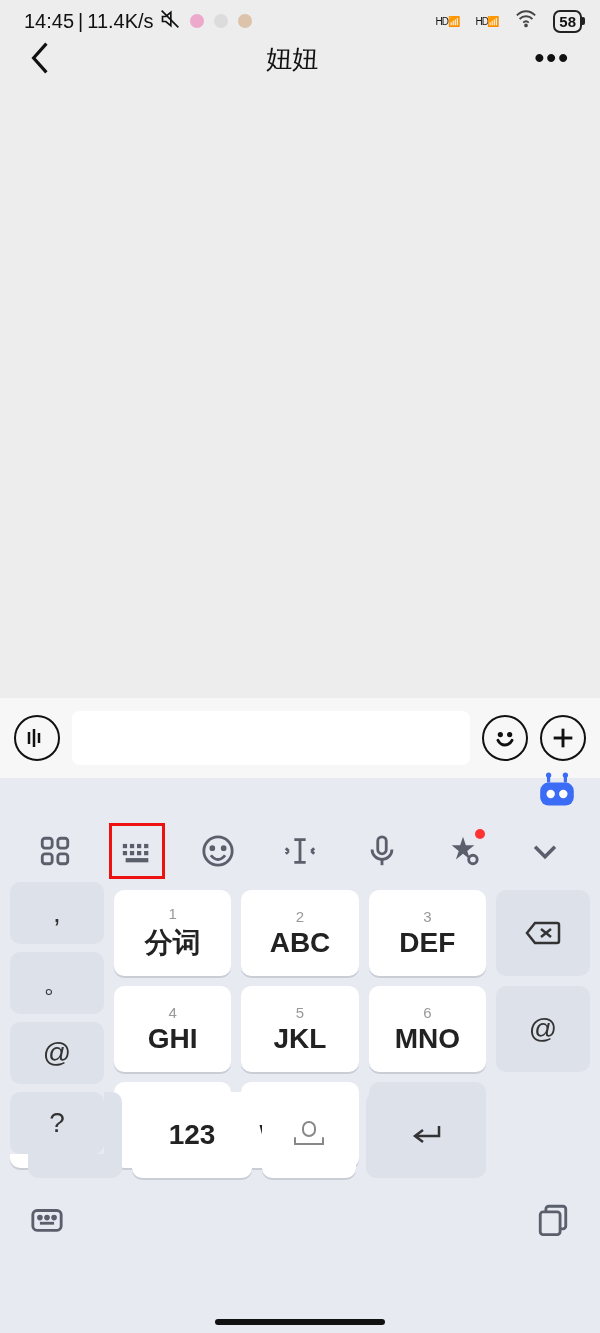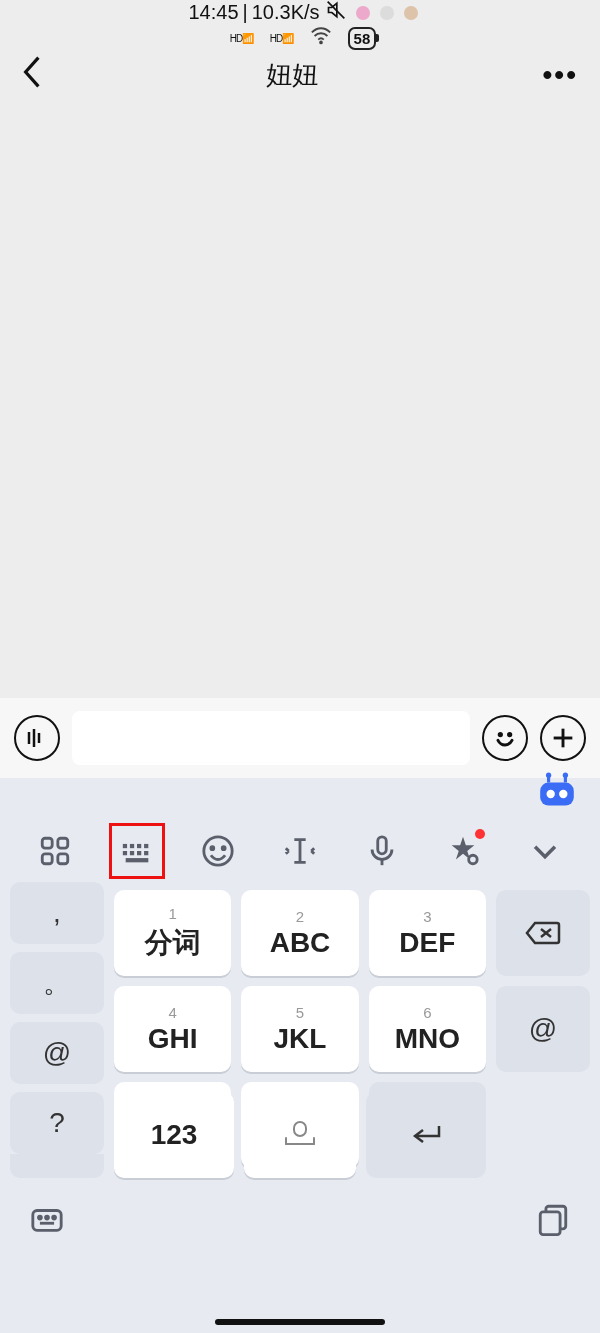--- a/index.html
+++ b/index.html
@@ -1,32 +1,32 @@
 <!DOCTYPE html>
 <html><head>
   <meta charset="utf-8">
   <style>
     * { margin:0; padding:0; box-sizing:border-box; font-family: -apple-system, "Helvetica Neue", Arial, sans-serif; }
     body { width:600px; height:1333px; background:#ededed; overflow:hidden; position:relative; }
 
     
-    .status-bar { height:42px; display:flex; align-items:center; justify-content:space-between; padding:0 18px 0 24px; font-size:20px; color:#111;flex-direction:column; }
+    .status-bar { height:42px; display:flex; align-items:center; justify-content:space-between; padding:0 18px 0 24px; font-size:20px; color:#111; }
     .status-left { display:flex; align-items:center; gap:4px; font-weight:500;}
     .status-left .mute { margin-left:2px; font-size:20px;}
     .status-dot { width:14px; height:14px; border-radius:50%; margin-left:6px; opacity:.5;}
     .dot1{background:#e6a;}
     .dot2{background:#ccc;}
     .dot3{background:#c96;}
     .status-right { display:flex; align-items:center; gap:16px; }
     .sig { font-size:10px; letter-spacing:-1px; }
     .battery { display:flex; align-items:center; gap:2px; border:2px solid #222; border-radius:7px; padding:1px 4px; font-size:15px; font-weight:600; position:relative;}
     .battery::after{content:"";position:absolute;right:-5px;top:5px;width:3px;height:8px;background:#222;border-radius:0 2px 2px 0;}
 
     
-    .chat-head { height:66px; display:flex; align-items:center; justify-content:space-between; padding:0 22px; }
+    .chat-head { height:66px; display:flex; justify-content:space-between; padding:0 30px; }
     .back-icn { font-size:30px; color:#111; }
     .title { font-size:26px; font-weight:500; color:#111; }
     .dots { font-size:28px; letter-spacing:2px; color:#111; font-weight:700;}
 
     
     .chat-body { height:590px; }
 
     
     .input-bar { height:80px; background:#f7f7f7; display:flex; align-items:center; padding:0 14px; gap:12px; }
     .circ { width:46px; height:46px; border:2.5px solid #111; border-radius:50%; display:flex; align-items:center; justify-content:center; font-size:22px; color:#111;}
@@ -59,21 +59,21 @@
 
     .sub { font-size:13px; color:#aaa; margin-left:2px;}
   </style>
 </head>
 <body>
 
 <div class="status-bar">
   <div class="status-left">
     <span>14:45</span>
     <span> | </span>
-    <span>10.3K/s</span>
+    <span>11.4K/s</span>
     <span class="mute">
       <svg width="20" height="20" viewBox="0 0 24 24" fill="none" stroke="#111" stroke-width="2">
           <path d="M3 9v6h4l6 5V4L7 9H3z"></path>
           <line x1="2" y1="2" x2="22" y2="22"></line>
         </svg>
     </span>
     <span class="status-dot dot1"></span>
     <span class="status-dot dot2"></span>
     <span class="status-dot dot3"></span>
   </div>
@@ -264,21 +264,21 @@
       </div>
 
   </div>
 
   <div style="display:grid;grid-template-columns:94px 1fr 2fr 1fr 94px;gap:10px;padding:0 10px 10px 10px;margin-top:-96px;">
     <div class="side" style="height:0;visibility:hidden"></div>
   </div>
 
   <style>
     .kbd{grid-template-rows:repeat(3,86px);}
-    .row4{display:grid;grid-template-columns:94px 120px 1fr 120px 94px;gap:10px;padding:0 10px 12px 10px;height:96px;}
+    .row4{display:grid;grid-template-columns:94px 120px 1fr 120px 94px;gap:10px;padding:0 10px 12px 10px;height:96px;margin-left:18px;}
     .row4 .side,.row4 .key{height:86px}
   </style>
   <div class="row4">
     <div class="side">
         <span>符</span>
       </div>
     <div class="key">
         <span class="lab">123</span>
       </div>
     <div class="row4-space">

